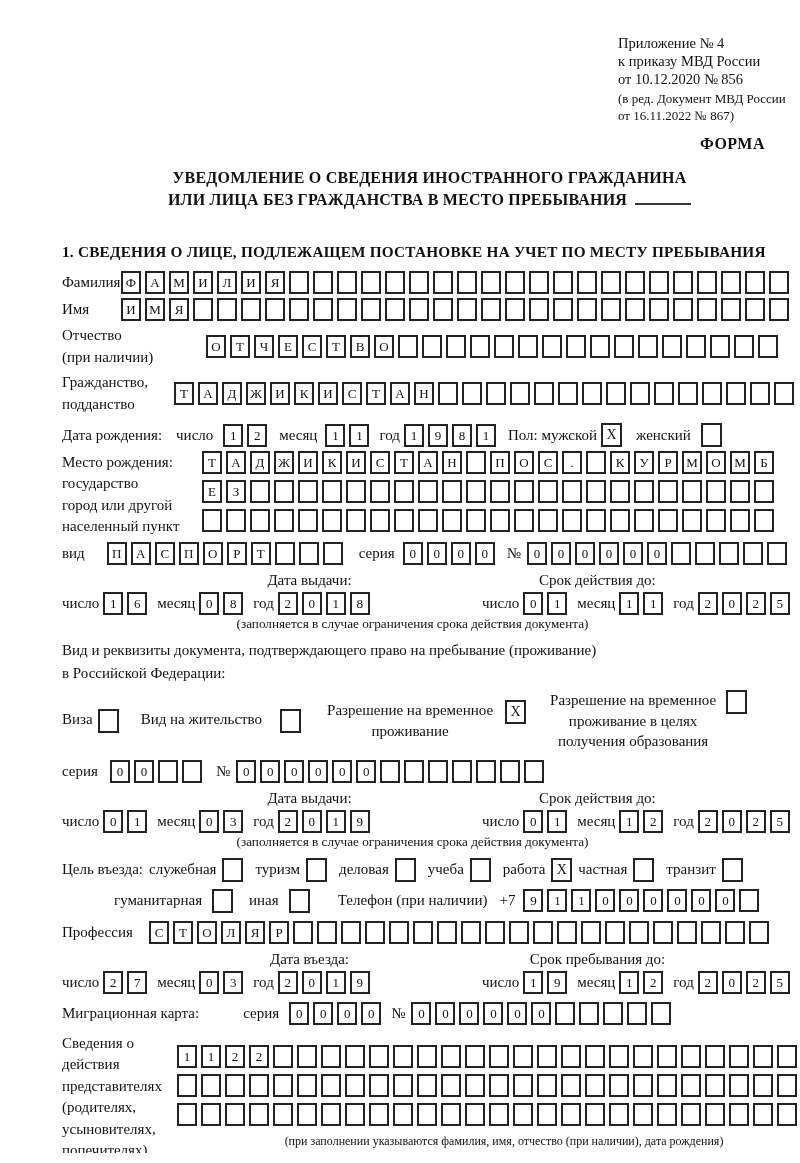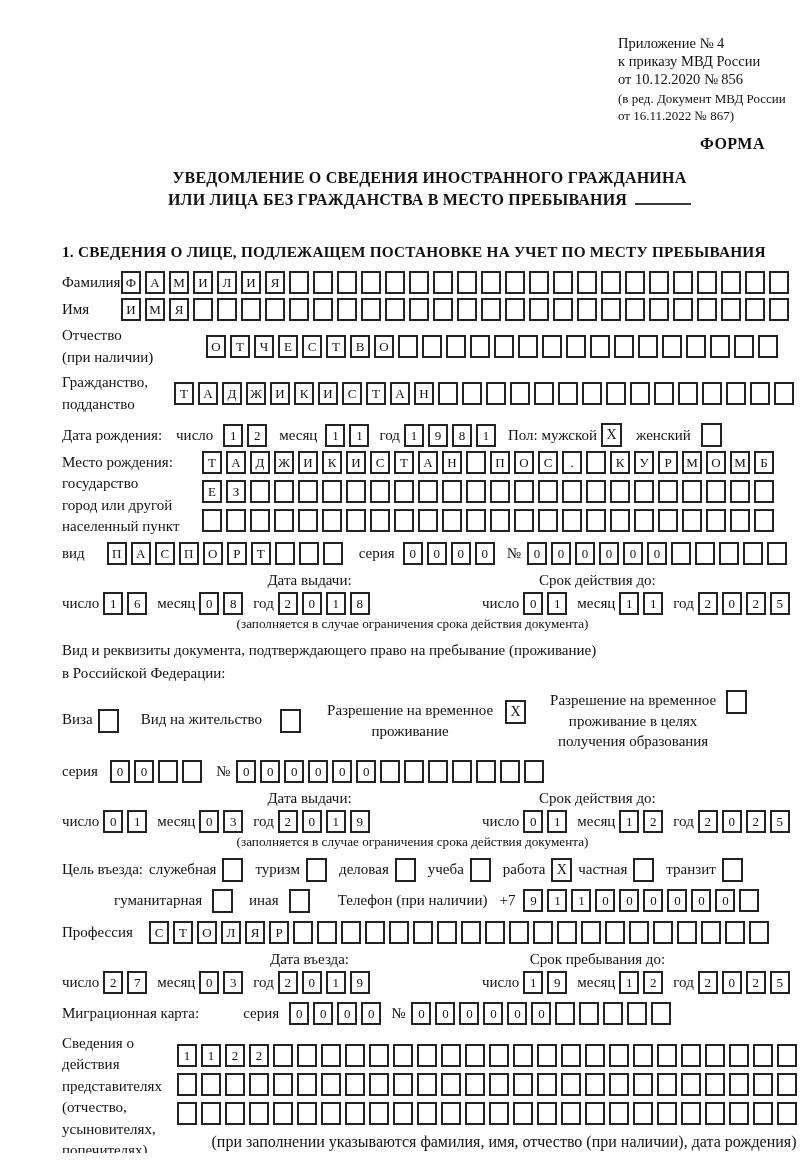--- a/index.html
+++ b/index.html
@@ -44,21 +44,21 @@
   .dline .boxes{margin-right:6px;}
   .dnote{font-size:13.2px;text-align:center;padding-right:34px;margin-top:1px;}
   
   .par{font-size:15px;line-height:23px;margin-top:7px;}
   .opts{display:flex;align-items:center;margin-top:5px;}
   .opt{display:flex;align-items:flex-start;}
   .optlines{text-align:center;font-size:15px;line-height:20.5px;}
   
   .purpose .lbl{margin-right:6px;}
   .purpose .cb{margin-right:12px;}
-  .repnote{font-size:16px;text-align:center;margin-top:8px;padding-left:30px;}
+  .repnote{font-size:12px;text-align:center;margin-top:8px;padding-left:30px;}
 </style>
 </head>
 <body>
 
 <div class="page">
 
   <div class="appendix">
     <div>Приложение № 4</div>
     <div>к приказу МВД России</div>
     <div>от 10.12.2020 № 856</div>
@@ -659,21 +659,21 @@
         <span class="bx"></span>
         <span class="bx"></span>
       </span>
   </div>
 
   <div class="rowt stack mt8">
     <span class="lblcol w115">
       <div>Сведения о</div>
       <div>действия</div>
       <div>представителях</div>
-      <div>(отчество,</div>
+      <div>(родителях,</div>
       <div>усыновителях,</div>
       <div>попечителях)</div>
     </span>
     <span>
       <div class="boxes">
           <span class="bx">1</span>
           <span class="bx">1</span>
           <span class="bx">2</span>
           <span class="bx">2</span>
           <span class="bx"></span>

